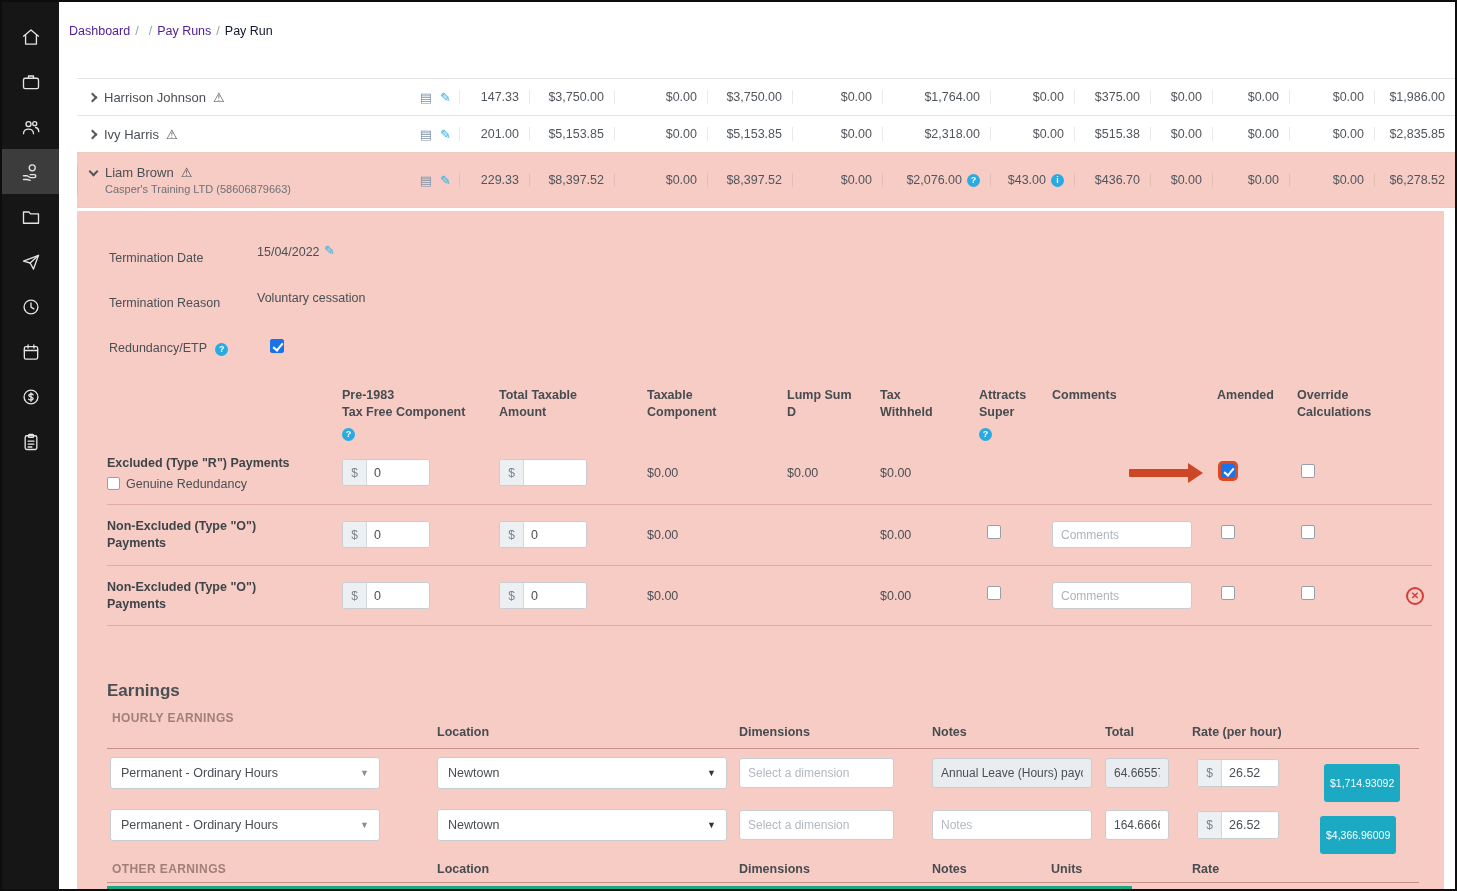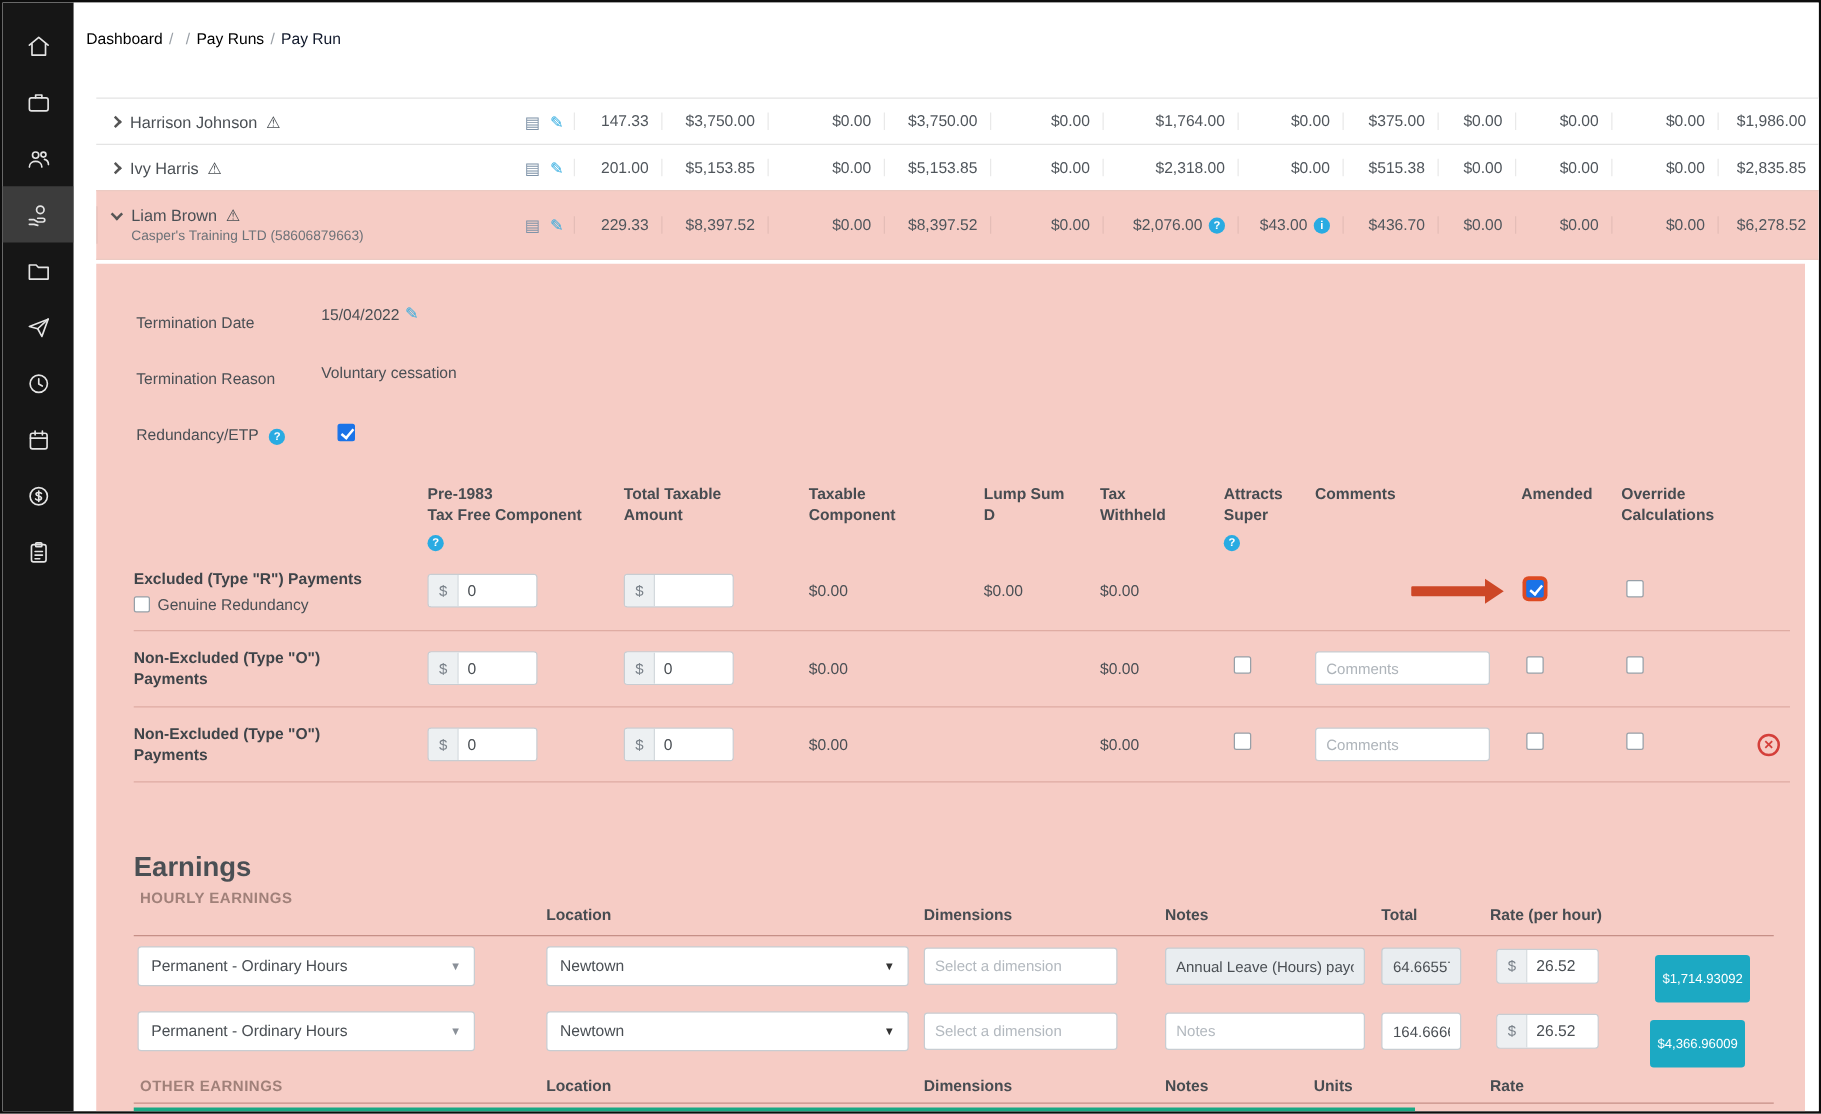--- a/index.html
+++ b/index.html
@@ -8,21 +8,21 @@
 
   
   .sidebar{position:absolute;left:0;top:0;width:57px;height:100%;background:#161616;display:flex;flex-direction:column;align-items:center;padding-top:12px}
   .side-item{width:57px;height:45px;display:flex;align-items:center;justify-content:center;cursor:pointer}
   .side-item.active{background:#3c3c3c}
   .side-item svg{stroke:#e4e4e4;fill:none;stroke-width:1.6;stroke-linecap:round;stroke-linejoin:round}
 
   
   .main{position:absolute;left:57px;top:0;right:0;bottom:0;background:#fff}
   .breadcrumb{position:absolute;left:10px;top:22px;font-size:12.5px;color:#8a9097}
-  .breadcrumb a{color:#000000;text-decoration:none;cursor:pointer}
+  .breadcrumb a{color:#4c1d95;text-decoration:none;cursor:pointer}
   .breadcrumb .sep{margin:0 5px;color:#9aa0a7}
   .breadcrumb .cur{color:#0f172a}
 
   
   .emp-table{position:absolute;left:18px;top:76px;right:0}
   .erow{display:flex;align-items:center;border-top:1px solid #e4e4e4;background:#fff;min-height:37px;font-size:12.5px;color:#50565c}
   .erow.pink{background:#f6ccc5;min-height:56px;border-top:1px solid #eccac3;border-bottom:1px solid #eccac3}
   .c{display:flex;align-items:center;border-left:1px solid #e9e9e9;padding:0 10px;justify-content:flex-end;white-space:nowrap}
   .erow.pink .c{border-left:1px solid rgba(0,0,0,.07)}
   .c.name{width:382px;border-left:none;justify-content:flex-start;padding:0 8px}
@@ -71,21 +71,21 @@
   .txt{color:#4a4f54}
   .cmt{width:140px;height:27px;border:1px solid #c8cdd2;border-radius:3px;padding:0 8px;font-size:12px;color:#4a4f54;outline:none}
   .cmt::placeholder{color:#aeb4ba}
   .rel{position:relative}
   .arrow{position:absolute;left:-88px;top:50%;transform:translateY(-50%);display:flex;align-items:center;pointer-events:none}
   .ab{width:60px;height:8px;background:#cd4727;border-radius:1px}
   .ah{width:0;height:0;border-top:10px solid transparent;border-bottom:10px solid transparent;border-left:15px solid #cd4727;margin-left:-1px}
   .del{width:18px;height:18px;border:2px solid #d43f3a;border-radius:50%;color:#d43f3a;font-size:10px;font-weight:bold;display:flex;align-items:center;justify-content:center;margin-left:14px;cursor:pointer;background:transparent}
 
   
-  .earn-title{position:absolute;left:30px;top:470px;font-size:22px;font-weight:bold;color:#4a4f54}
+  .earn-title{position:absolute;left:30px;top:470px;font-size:17px;font-weight:bold;color:#4a4f54}
   .sec-label{position:absolute;font-size:12px;font-weight:bold;color:#a08079;letter-spacing:.4px}
   .col-head{position:absolute;font-size:12.5px;font-weight:bold;color:#474c51}
   .hr-line{position:absolute;left:30px;right:25px;border-top:1px solid rgba(120,45,35,.38)}
   .earn-row{position:absolute;left:0;right:0;height:34px}
   .sel{position:absolute;height:32px;background:#fff;border:1px solid #c8cdd2;border-radius:3px;display:flex;align-items:center;justify-content:space-between;padding:0 10px;font-size:12.5px;color:#4a4f54;cursor:pointer}
   .car{color:#8a9098;font-size:9px;margin-left:8px}
   .car2{color:#333;font-size:9px;margin-left:8px}
   .inp{position:absolute;height:30px;top:1px;border:1px solid #c8cdd2;border-radius:3px;padding:0 8px;font-size:12px;color:#4a4f54;outline:none;background:#fff}
   .inp::placeholder{color:#b3b9bf}
   .inp.ro{background:#e9edf0}

